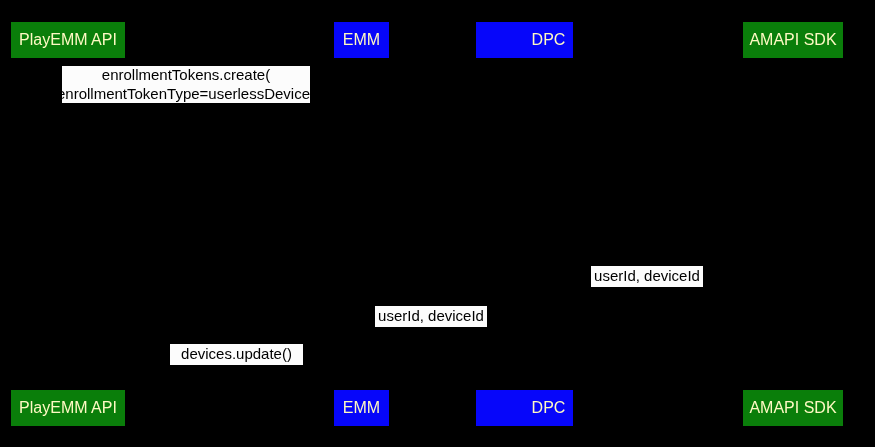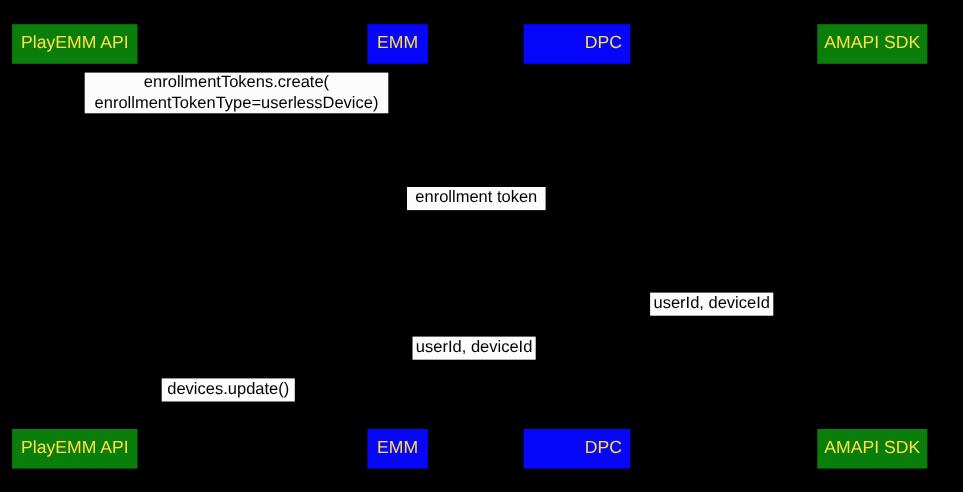--- a/index.html
+++ b/index.html
@@ -14,21 +14,21 @@
     height: 447px;
     background: #000000;
     overflow: hidden;
   }
   .actor {
     position: absolute;
     height: 36px;
     display: flex;
     align-items: center;
     justify-content: center;
-    color: #fde047;
+    color: #fef9c3;
     font-size: 16px;
     white-space: nowrap;
   }
   .actor.green { background: #0a7e0a; }
   .actor.blue  { background: #0606fa; }
 
   .row-top    { top: 22px; }
   .row-bottom { top: 390px; }
 
   .a-playemm { left: 11px;  width: 114px; }
@@ -41,27 +41,27 @@
     background: #fcfcfc;
     color: #000000;
     font-size: 15px;
     line-height: 18.5px;
     text-align: center;
     white-space: pre-line;
     display: flex;
     align-items: center;
     justify-content: center;
   }
-  .m1 { left: 77px;  top: 66px;  width: 276px; height: 37px; }
+  .m1 { left: 62px;  top: 66px;  width: 248px; height: 37px; }
   .m2 { left: 155px; top: 131px; width: 121px; height: 21px; }
   .m3 { left: 370px; top: 170px; width: 126px; height: 21px; }
   .m4 { left: 510px; top: 201px; width: 274px; height: 38px; }
   .m5 { left: 591px; top: 266px; width: 112px; height: 21px; }
   .m6 { left: 375px; top: 306px; width: 112px; height: 21px; }
-  .m7 { left: 147px; top: 344px; width: 121px; height: 21px; }
+  .m7 { left: 170px; top: 344px; width: 133px; height: 21px; }
 </style>
 </head>
 <body>
 
 <div class="stage">
 
   <div class="actor green row-top a-playemm">
     <span>PlayEMM API</span>
   </div>
   <div class="actor blue row-top a-emm">
@@ -69,21 +69,20 @@
   </div>
   <div class="actor blue row-top a-dpc">
     <span>DPC</span>
   </div>
   <div class="actor green row-top a-amapi">
     <span>AMAPI SDK</span>
   </div>
 
   <div class="msg m1">enrollmentTokens.create(
 enrollmentTokenType=userlessDevice)</div>
-  <div class="msg m3">enrollment token</div>
   <div class="msg m5">userId, deviceId</div>
   <div class="msg m6">userId, deviceId</div>
   <div class="msg m7">devices.update()</div>
 
   <div class="actor green row-bottom a-playemm">
     <span>PlayEMM API</span>
   </div>
   <div class="actor blue row-bottom a-emm">
     <span>EMM</span>
   </div>

